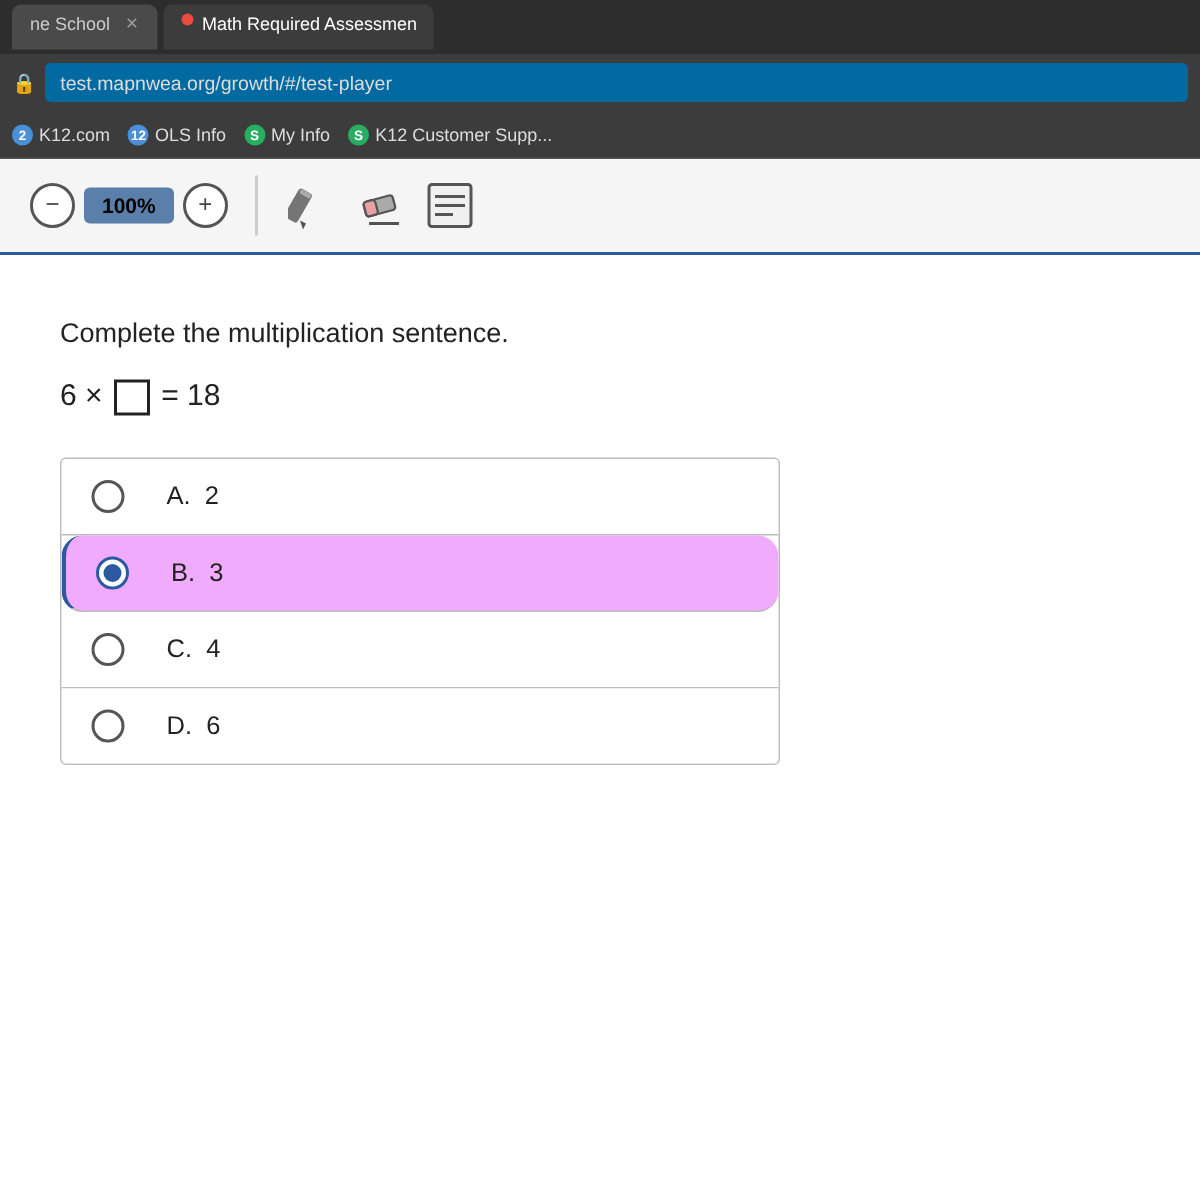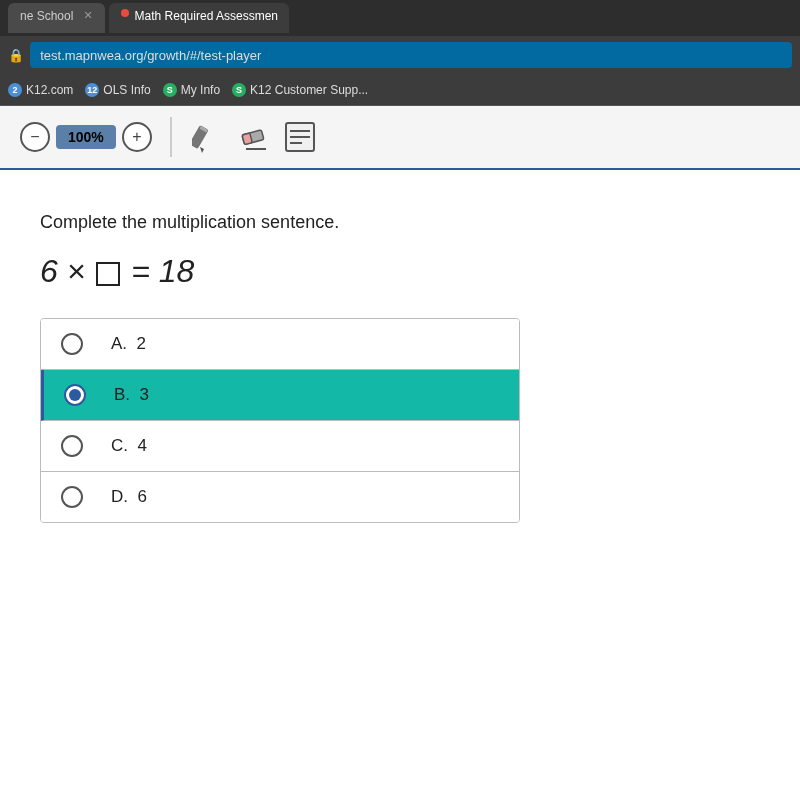--- a/index.html
+++ b/index.html
@@ -215,27 +215,26 @@
     }
 
     .question-prompt {
       font-size: 18px;
       color: #222;
       margin-bottom: 20px;
       font-weight: normal;
     }
 
     .question-equation {
-      font-size: 32px;
+      font-size: 20px;
       color: #222;
       margin-bottom: 28px;
       display: flex;
       align-items: center;
       gap: 4px;
-      font-style: italic;
     }
 
     .eq-box {
       display: inline-block;
       width: 24px;
       height: 24px;
       border: 2px solid #222;
       vertical-align: middle;
       margin: 0 2px;
     }
@@ -260,22 +259,23 @@
       cursor: pointer;
       border-bottom: 1px solid #bbb;
       background: white;
     }
 
     .answer-option:last-child {
       border-bottom: none;
     }
 
     .answer-option.selected {
-      background: #14b8a6;
+      background: #f0abfc;
       border-left: 3px solid #2c5aa0;
+      border-radius: 14px;
     }
 
     .radio-outer {
       width: 22px;
       height: 22px;
       border-radius: 50%;
       border: 2px solid #555;
       display: flex;
       align-items: center;
       justify-content: center;

